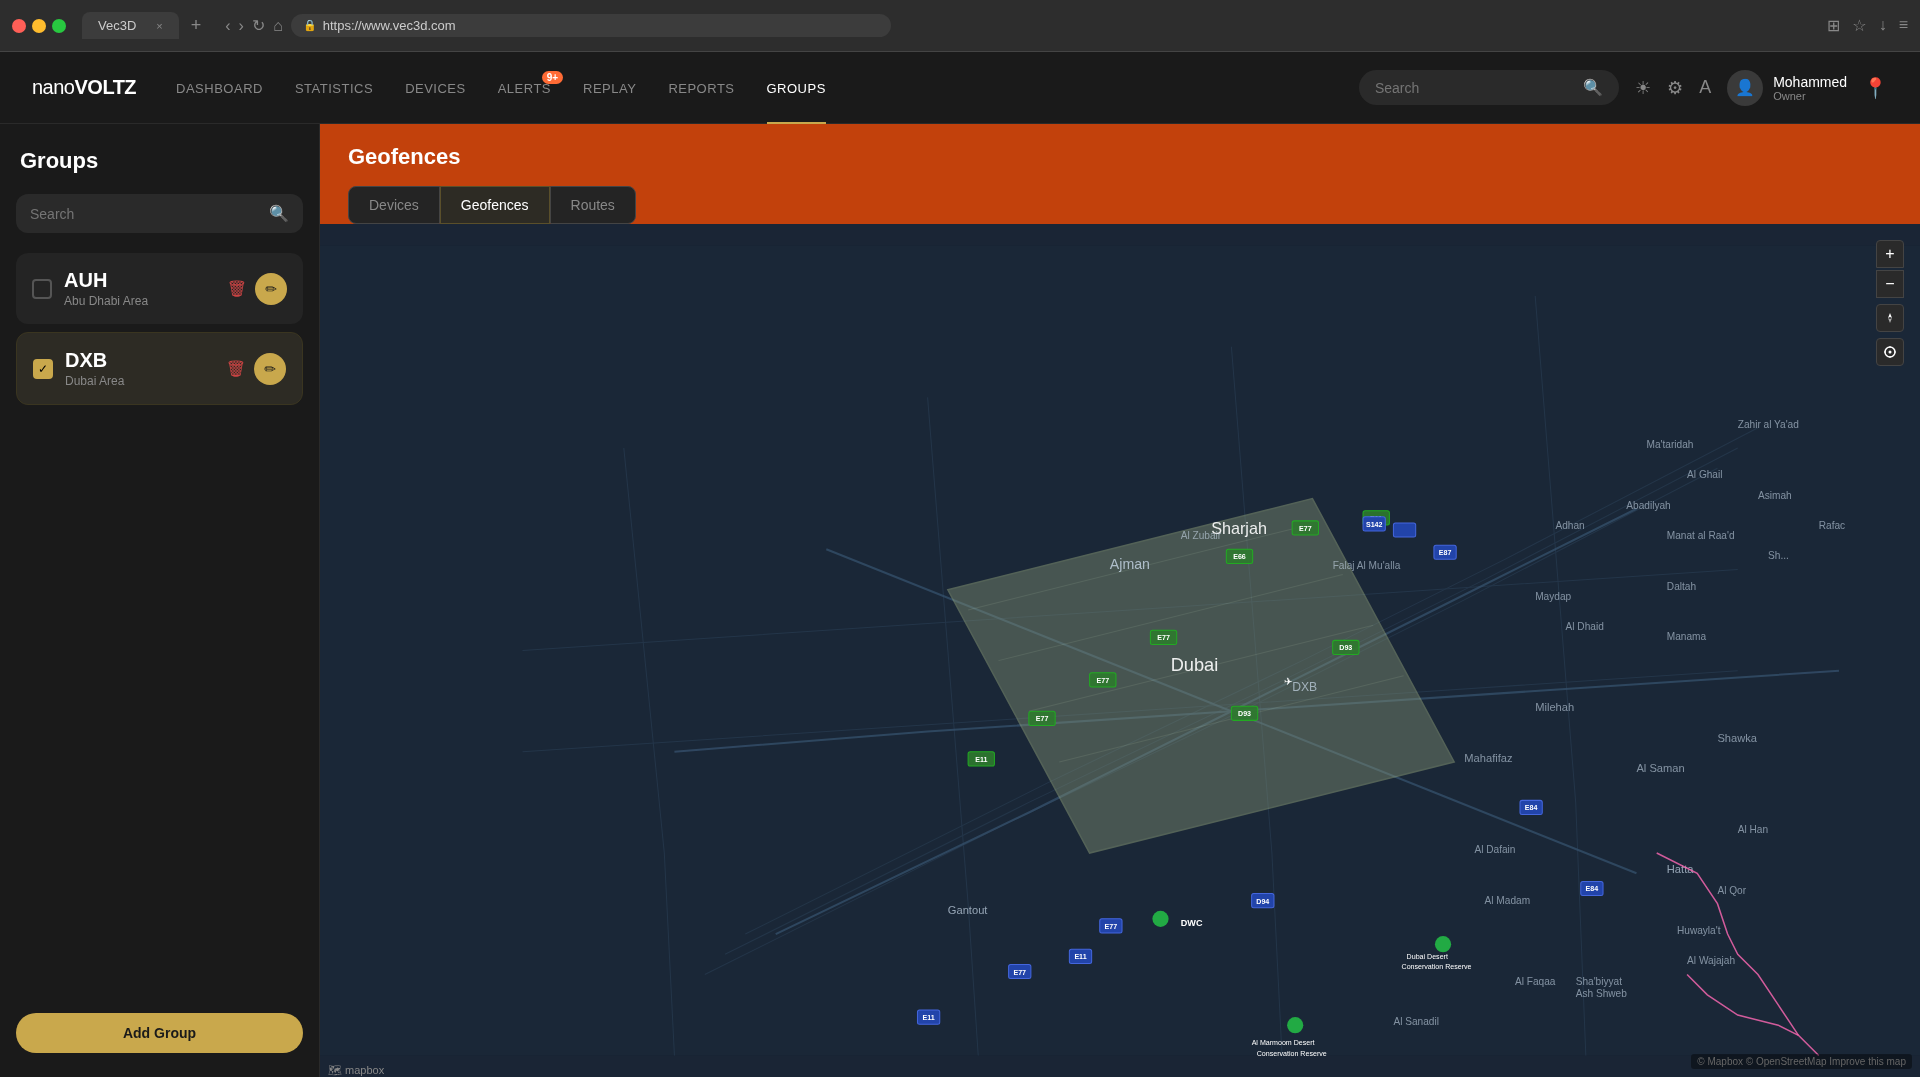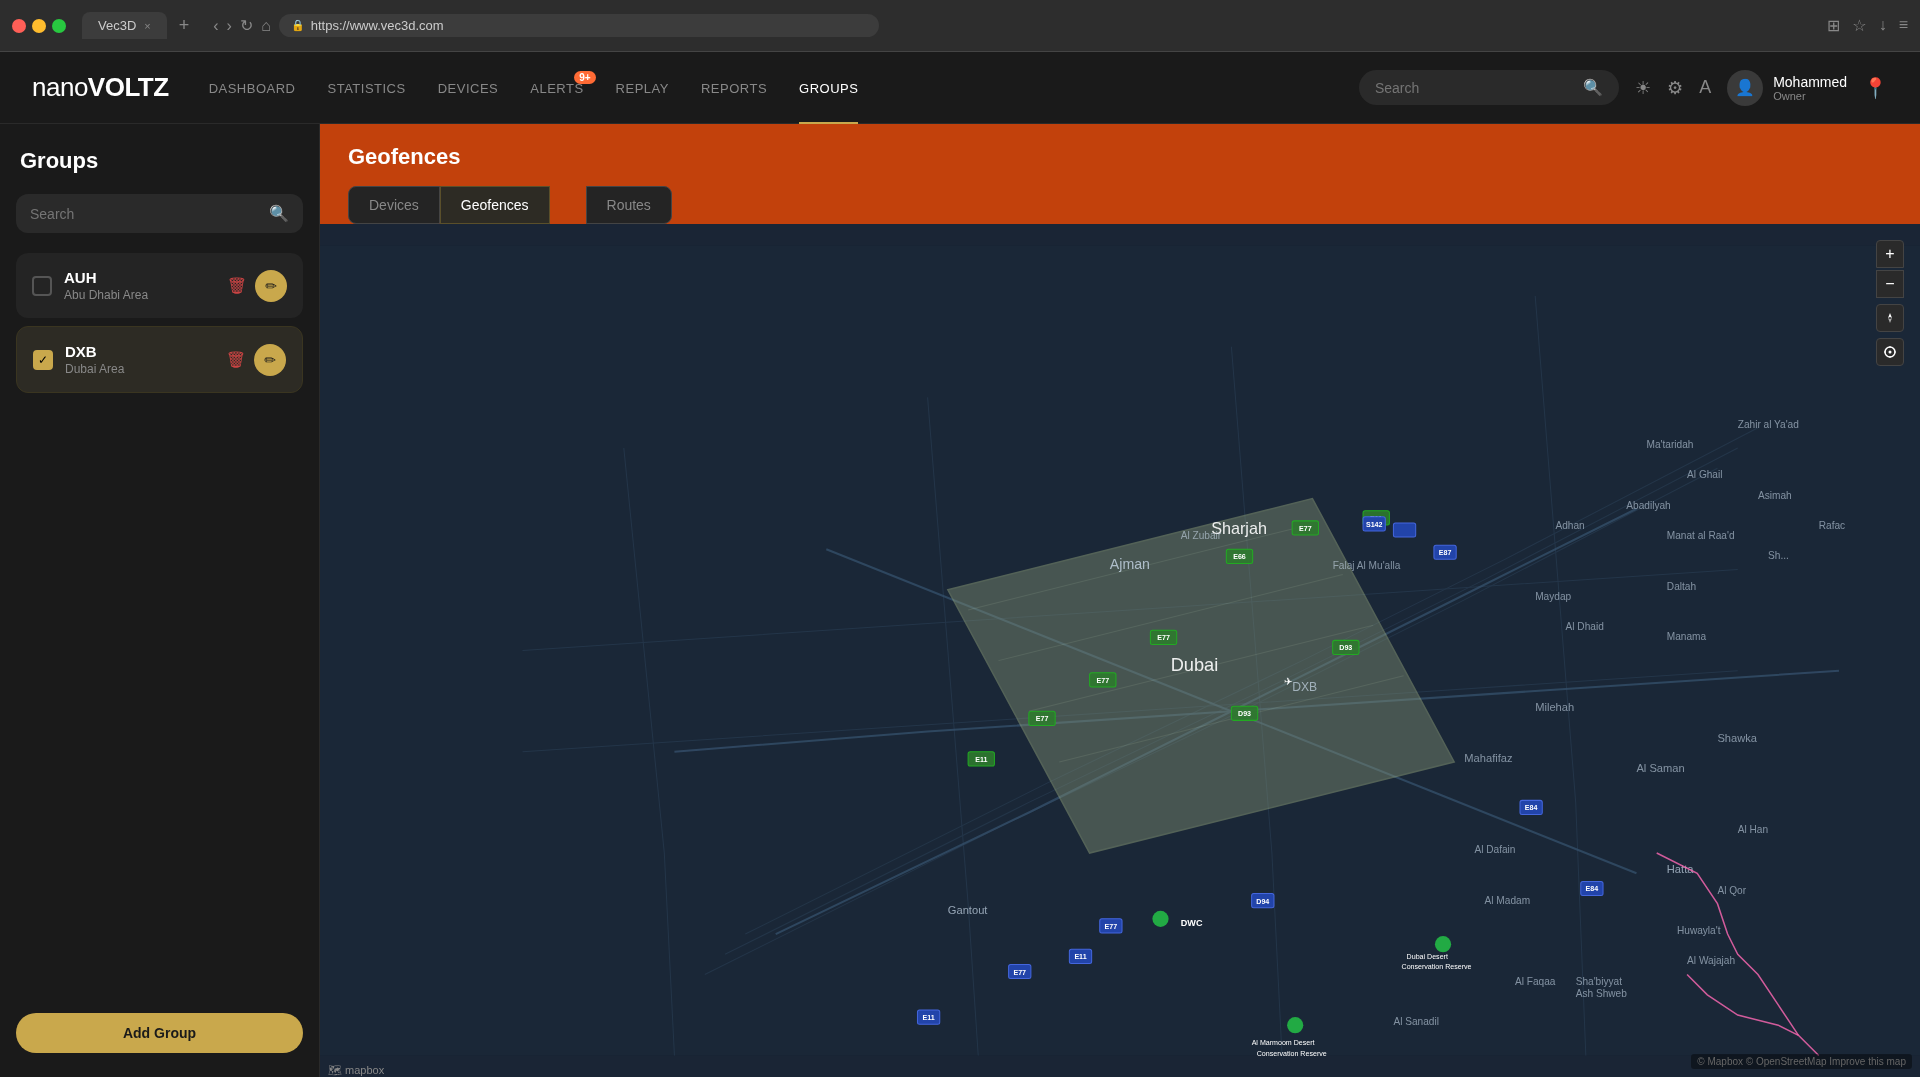--- a/index.html
+++ b/index.html
@@ -21,21 +21,21 @@
     .dot-yellow { background: #febc2e; }
     .dot-green { background: #28c840; }
     .browser-tab {
       background: #3c3c3c;
       border-radius: 8px 8px 0 0;
       padding: 6px 16px;
       font-size: 13px;
       color: #ccc;
       display: flex;
       align-items: center;
-      gap: 8px;
+      gap: 20px;
       margin-left: 8px;
     }
     .tab-close { color: #888; font-size: 11px; cursor: pointer; }
     .tab-new { background: none; border: none; color: #888; font-size: 18px; margin-left: 4px; cursor: pointer; }
     .browser-nav {
       display: flex;
       align-items: center;
       gap: 8px;
       flex: 1;
       margin-left: 16px;
@@ -62,21 +62,21 @@
     
     .topnav {
       background: #1a1a1a;
       height: 72px;
       display: flex;
       align-items: center;
       padding: 0 32px;
       border-bottom: 1px solid #2a2a2a;
       gap: 40px;
     }
-    .logo { font-size: 26px; font-weight: 700; color: #fff; letter-spacing: -0.5px; }
+    .logo { font-size: 20px; font-weight: 700; color: #fff; letter-spacing: -0.5px; }
     .logo span { color: #fff; font-weight: 300; }
     .logo strong { color: #fff; font-weight: 800; }
     .nav-items { display: flex; gap: 32px; align-items: center; }
     .nav-item {
       font-size: 13px;
       font-weight: 500;
       color: #888;
       cursor: pointer;
       letter-spacing: 0.5px;
       text-decoration: none;
@@ -196,21 +196,21 @@
       flex-shrink: 0;
       cursor: pointer;
     }
     .group-checkbox.checked {
       background: #c9a84c;
       border-color: #c9a84c;
       color: #000;
       font-size: 12px;
     }
     .group-info { flex: 1 }
-    .group-name { font-size: 15px; font-weight: 600; color: #fff; }
+    .group-name { font-size: 20px; font-weight: 600; color: #fff; }
     .group-desc { font-size: 12px; color: #888; margin-top: 2px; }
     .group-actions { display: flex; gap: 8px; align-items: center; }
     .action-btn-delete { color: #cc4444; font-size: 16px; cursor: pointer; }
     .action-btn-edit {
       width: 32px; height: 32px;
       border-radius: 50%;
       background: #c9a84c;
       display: flex; align-items: center; justify-content: center;
       cursor: pointer;
       font-size: 14px;
@@ -239,21 +239,21 @@
     .tab-btn {
       padding: 10px 20px;
       font-size: 14px;
       font-weight: 500;
       cursor: pointer;
       border: 1px solid #444;
       background: #242424;
       color: #888;
     }
     .tab-btn:first-child { border-radius: 8px 0 0 8px; }
-    .tab-btn:last-child { border-radius: 0 8px 8px 0; margin-left: 36px; }
+    .tab-btn:last-child { border-radius: 0 8px 8px 0; }
     .tab-btn.active { background: #2d2b24; color: #fff; border-color: #5a4f2a; }
 
     
     .map-container {
       flex: 1;
       position: relative;
       overflow: hidden;
       margin-top: 0;
     }
     .map-bg {

